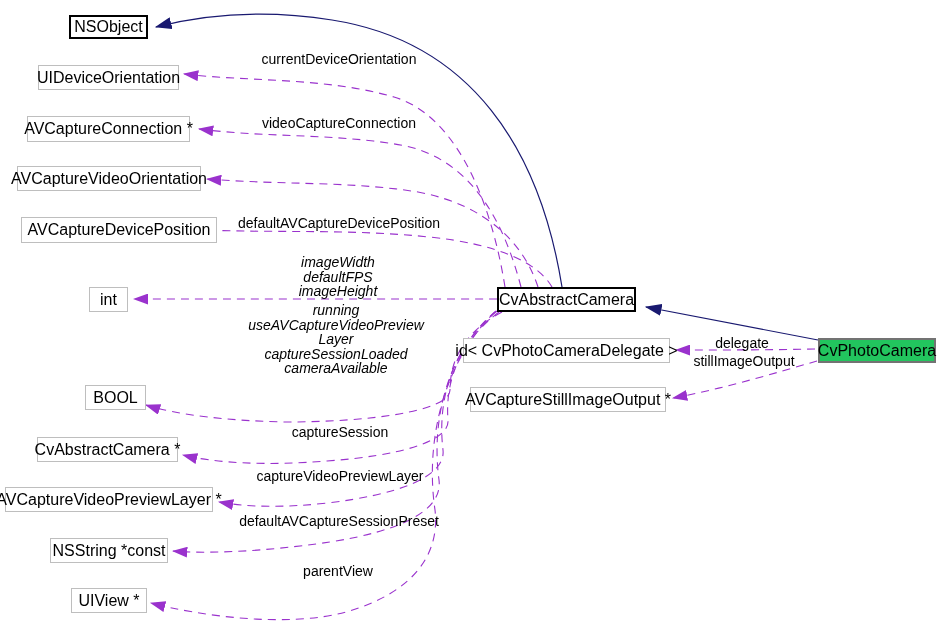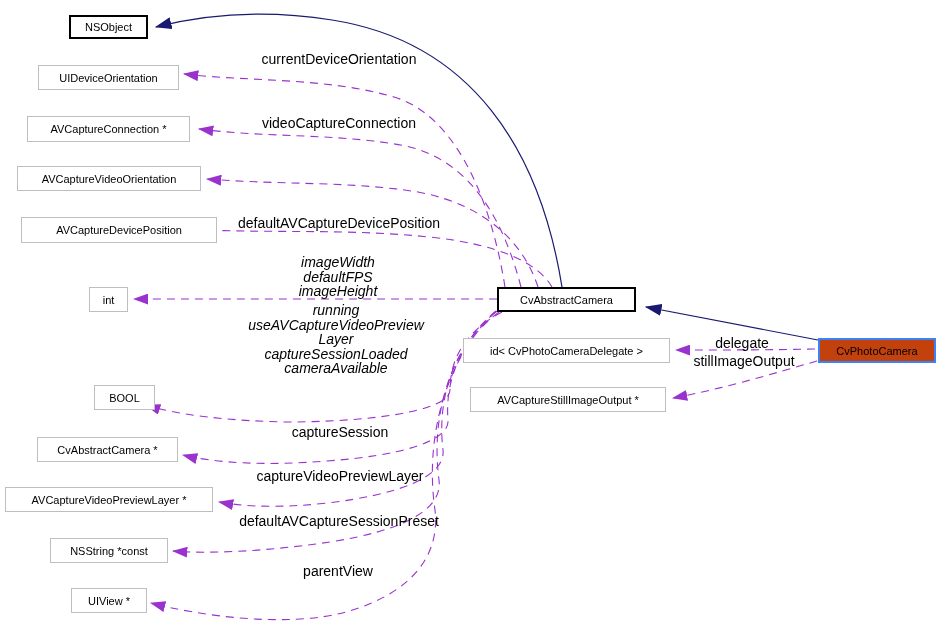--- a/index.html
+++ b/index.html
@@ -4,24 +4,24 @@
 <style>
   html,body{margin:0;padding:0;background:#ffffff;}
   #stage{
     position:relative;width:941px;height:637px;background:#ffffff;overflow:hidden;
     font-family:"Liberation Sans",sans-serif;
   }
   #edges{position:absolute;left:0;top:0;}
   .node{
     position:absolute;box-sizing:border-box;display:flex;align-items:center;justify-content:center;
     background:#ffffff;border:1px solid #bebebe;color:#000;
-    font-size:11px;white-space:nowrap;z-index:2;
+    font-size:16px;white-space:nowrap;z-index:2;
   }
   .node.emph{border:2px solid #000000;}
-  .node.selected{border:2px solid #3b82f6;background:#c2410c;}
+  .node.selected{border:2px solid #737373;background:#22c55e;}
   .elabel{
     position:absolute;transform:translateX(-50%);color:#000;font-size:14px;
     line-height:14.5px;white-space:nowrap;text-align:center;z-index:2;
   }
   .elabel span{display:block;font-style:italic;}
 </style>
 </head>
 <body>
 
 <div id="stage">
@@ -52,21 +52,21 @@
     <path d="M 815 349 C 770 350, 722 350, 676 350" fill="none" stroke="#9a32cd" stroke-width="1.1" stroke-dasharray="8,6" marker-end="url(#arr-purple)"></path>
     <path d="M 817 361 C 772 374, 722 389, 673 398" fill="none" stroke="#9a32cd" stroke-width="1.1" stroke-dasharray="8,6" marker-end="url(#arr-purple)"></path>
   </svg>
 
   <div class="node emph" style="left:69px;top:15px;width:79px;height:24px">NSObject</div>
   <div class="node" style="left:38px;top:65px;width:141px;height:25px">UIDeviceOrientation</div>
   <div class="node" style="left:27px;top:116px;width:163px;height:26px">AVCaptureConnection *</div>
   <div class="node" style="left:17px;top:166px;width:184px;height:25px">AVCaptureVideoOrientation</div>
   <div class="node" style="left:21px;top:217px;width:196px;height:26px">AVCaptureDevicePosition</div>
   <div class="node" style="left:89px;top:287px;width:39px;height:25px">int</div>
-  <div class="node" style="left:94px;top:385px;width:61px;height:25px">BOOL</div>
+  <div class="node" style="left:85px;top:385px;width:61px;height:25px">BOOL</div>
   <div class="node" style="left:37px;top:437px;width:141px;height:25px">CvAbstractCamera *</div>
   <div class="node" style="left:5px;top:487px;width:208px;height:25px">AVCaptureVideoPreviewLayer *</div>
   <div class="node" style="left:50px;top:538px;width:118px;height:25px">NSString *const</div>
   <div class="node" style="left:71px;top:588px;width:76px;height:25px">UIView *</div>
   <div class="node emph" style="left:497px;top:287px;width:139px;height:25px">CvAbstractCamera</div>
   <div class="node" style="left:463px;top:338px;width:207px;height:25px">id&lt; CvPhotoCameraDelegate &gt;</div>
   <div class="node" style="left:470px;top:387px;width:196px;height:25px">AVCaptureStillImageOutput *</div>
   <div class="node selected" style="left:818px;top:338px;width:118px;height:25px">CvPhotoCamera</div>
 
   <div class="elabel" style="left:339px;top:52px">currentDeviceOrientation</div>

